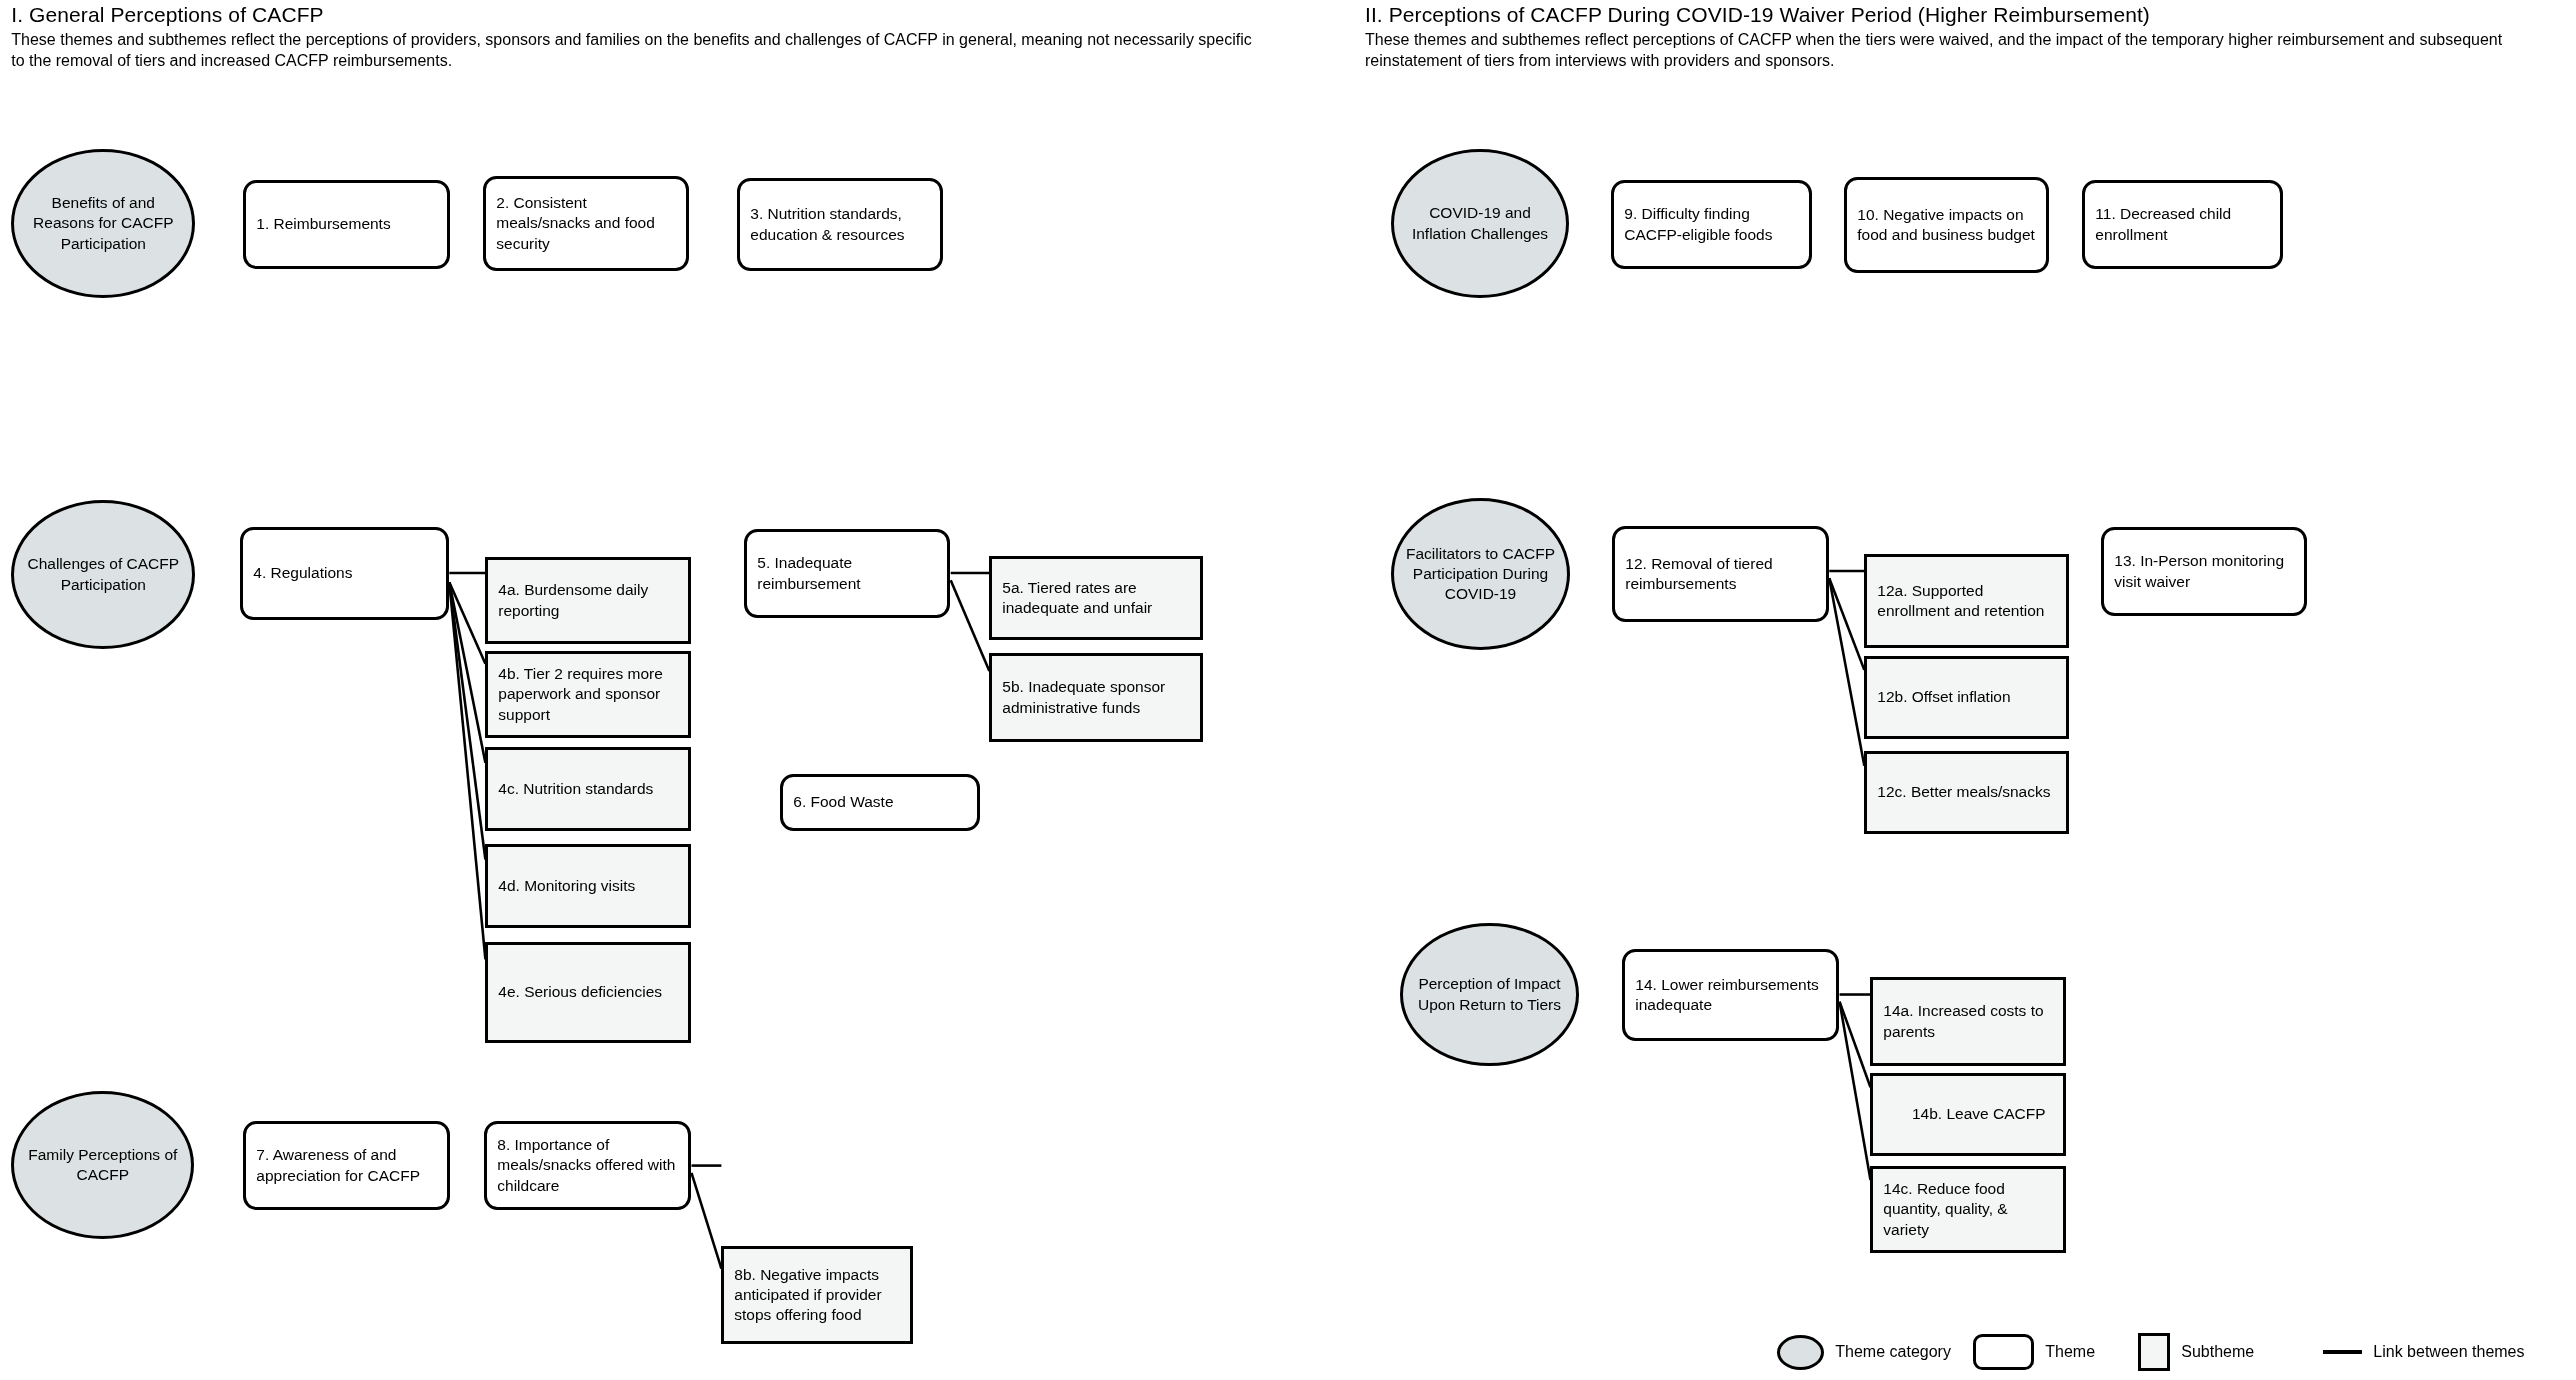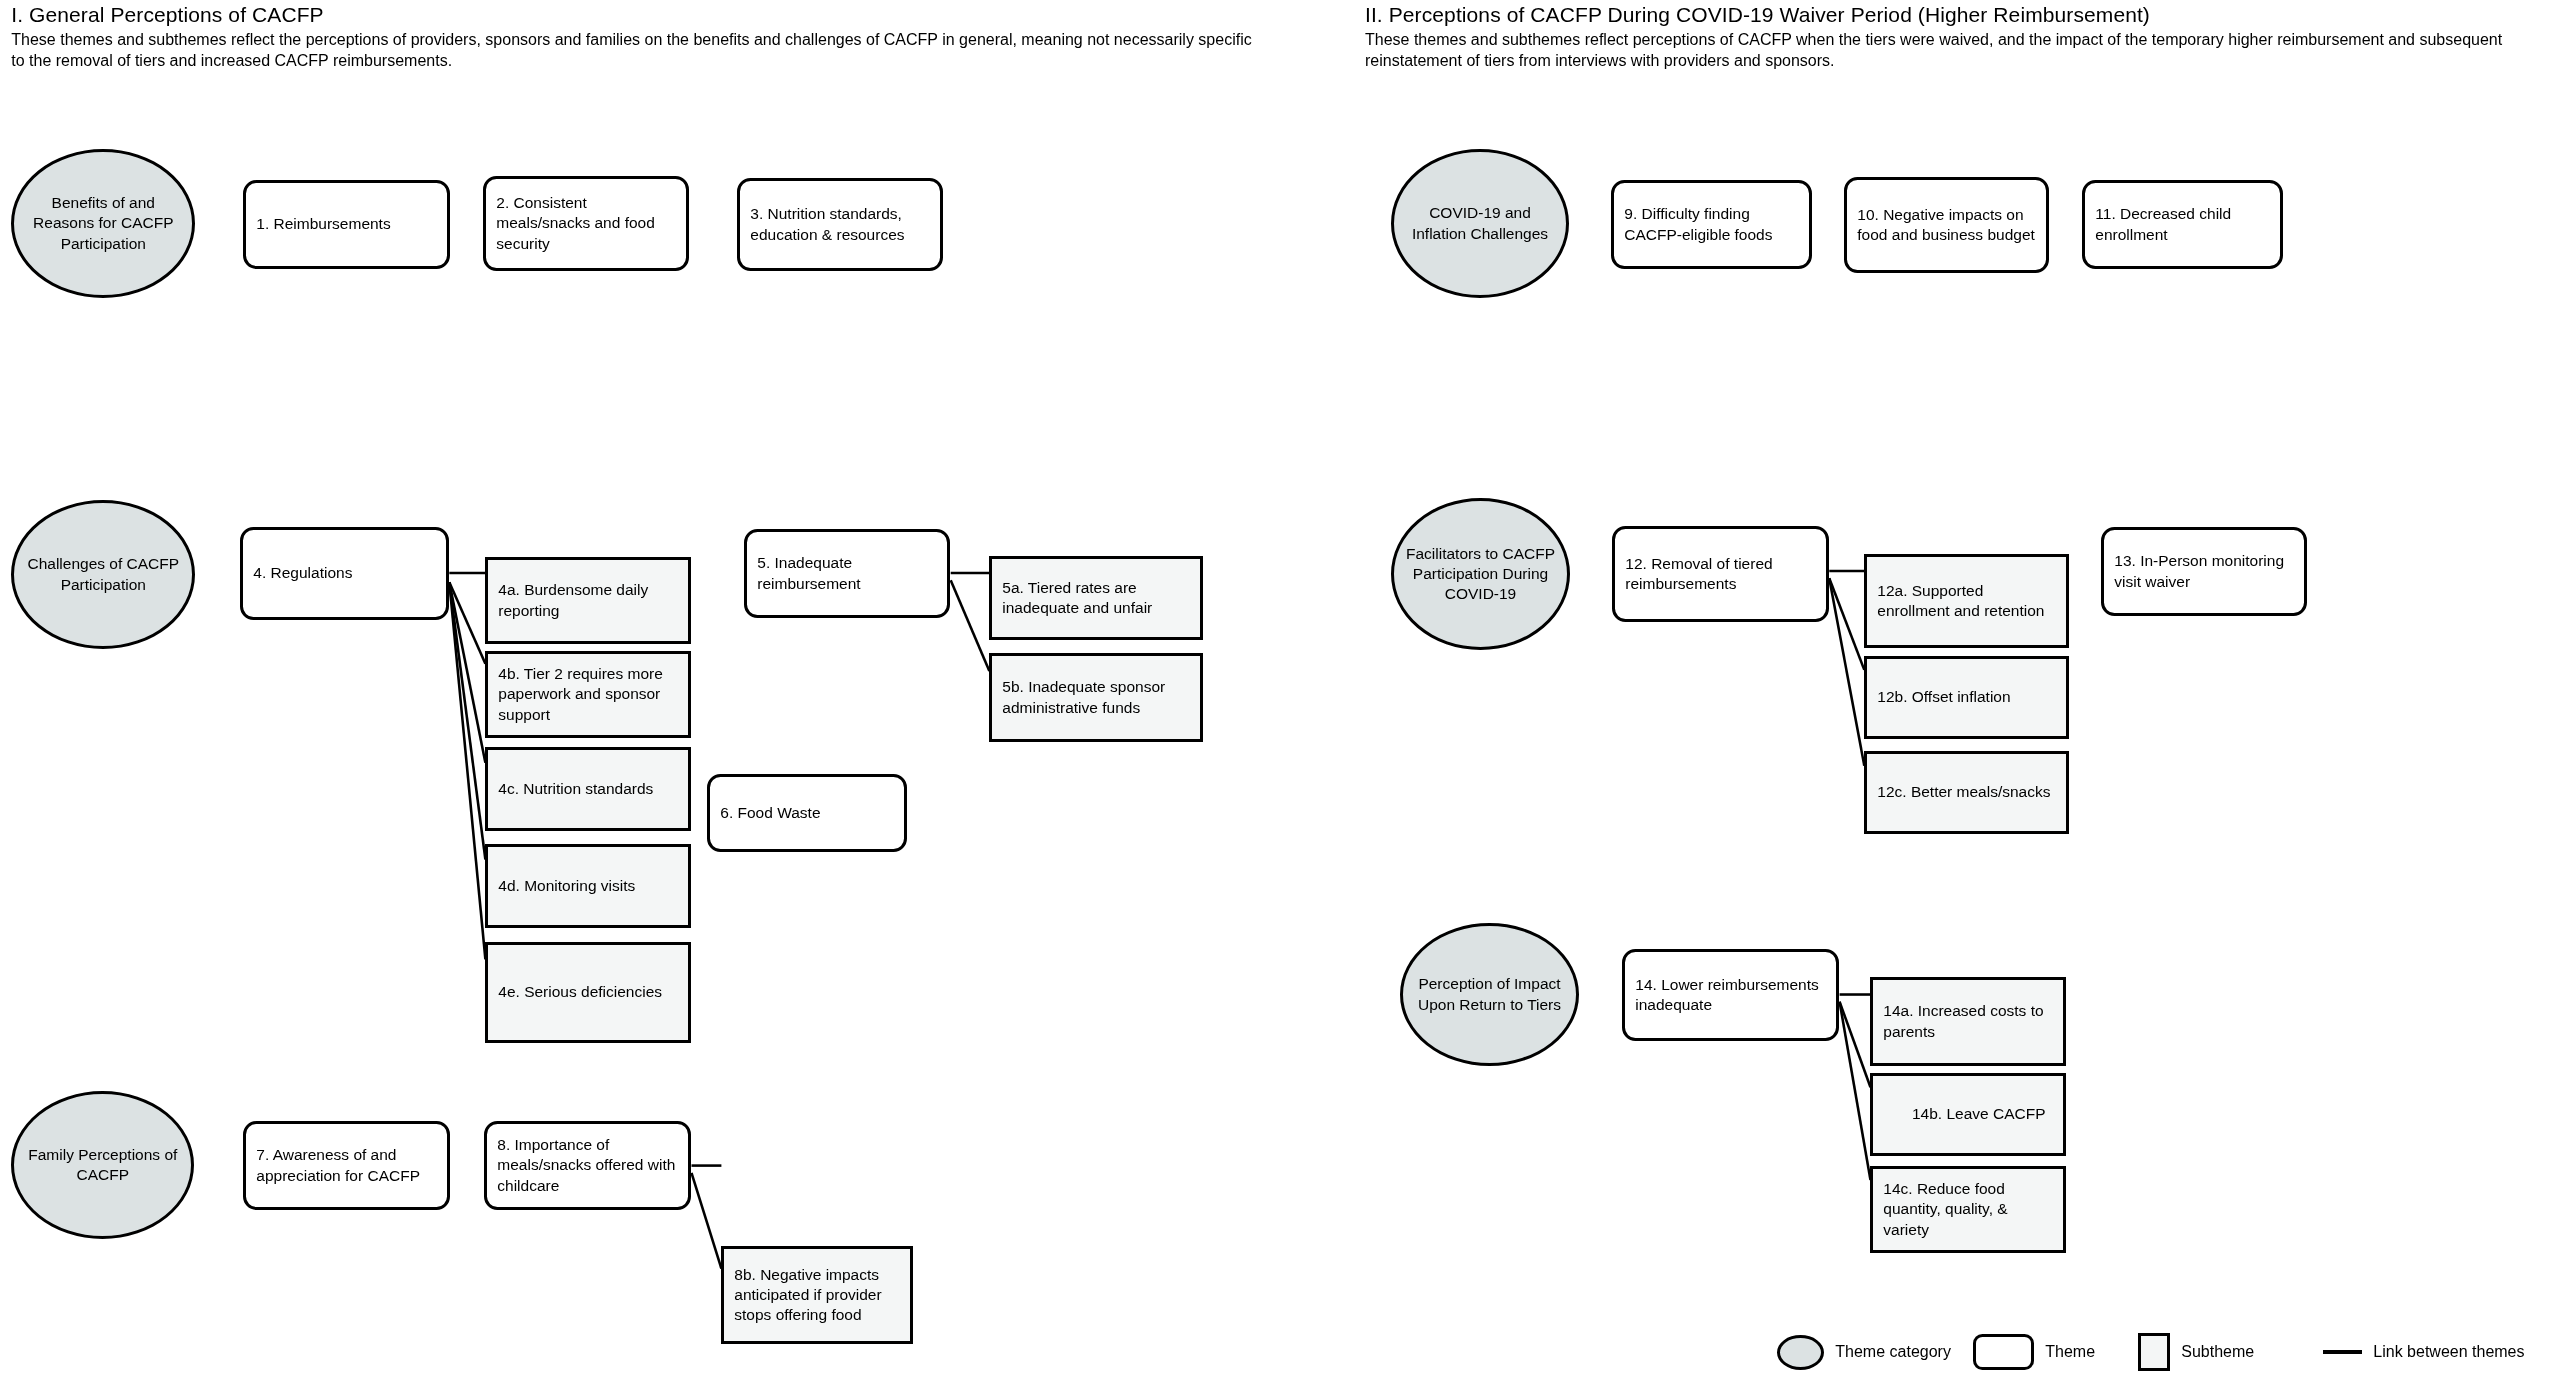--- a/index.html
+++ b/index.html
@@ -154,21 +154,21 @@
   <div class="node theme" style="left:744px;top:529px;width:206px;height:89px;">
     <span class="tx">5. Inadequate reimbursement</span>
   </div>
   <div class="node sub" style="left:989px;top:529px;width:214px;height:84px;">
     <span class="tx">5a. Tiered rates are inadequate and unfair</span>
   </div>
   <div class="node sub" style="left:989px;top:626px;width:214px;height:89px;">
     <span class="tx">5b. Inadequate sponsor administrative funds</span>
   </div>
 
-  <div class="node theme" style="left:707px;top:774px;width:200px;height:78px;justify-content:flex-end;">
+  <div class="node theme" style="left:780px;top:774px;width:200px;height:57px;justify-content:flex-end;">
     <span class="tx">6. Food Waste</span>
   </div>
 
   <div class="node cat" style="left:11.3px;top:1091px;width:183px;height:148px;">
     <span class="tx">Family Perceptions of CACFP</span>
   </div>
   <div class="node theme" style="left:243px;top:1121px;width:207px;height:89px;">
     <span class="tx">7. Awareness of and appreciation for CACFP</span>
   </div>
   <div class="node theme" style="left:484px;top:1121px;width:207px;height:89px;">

